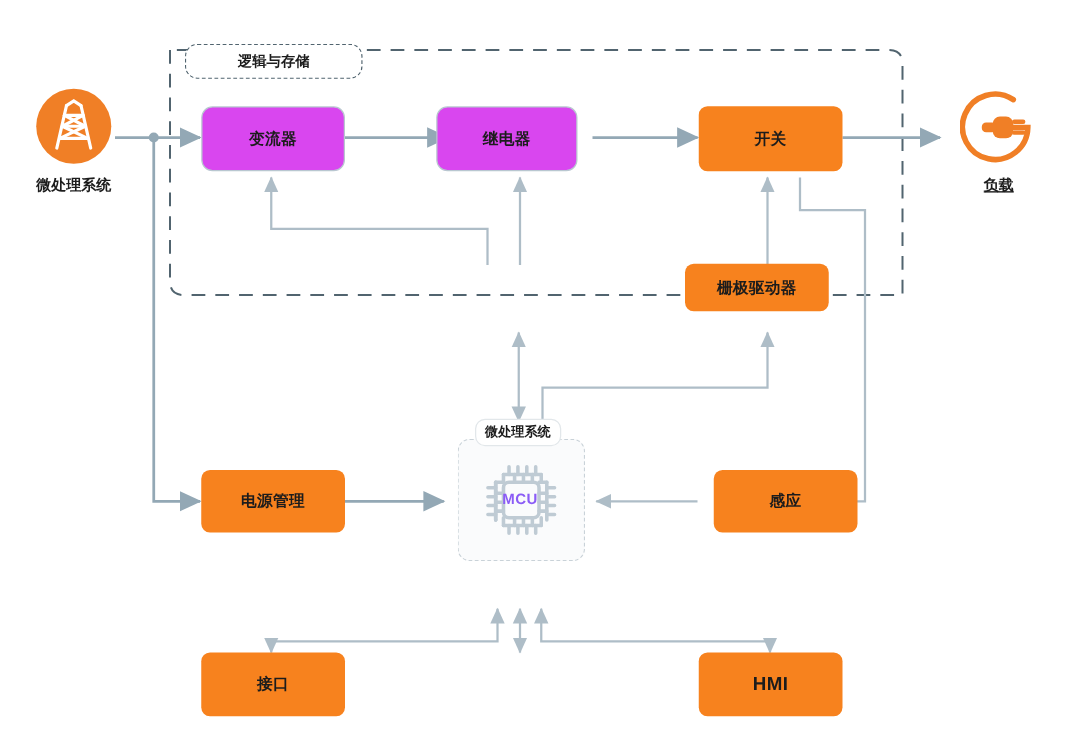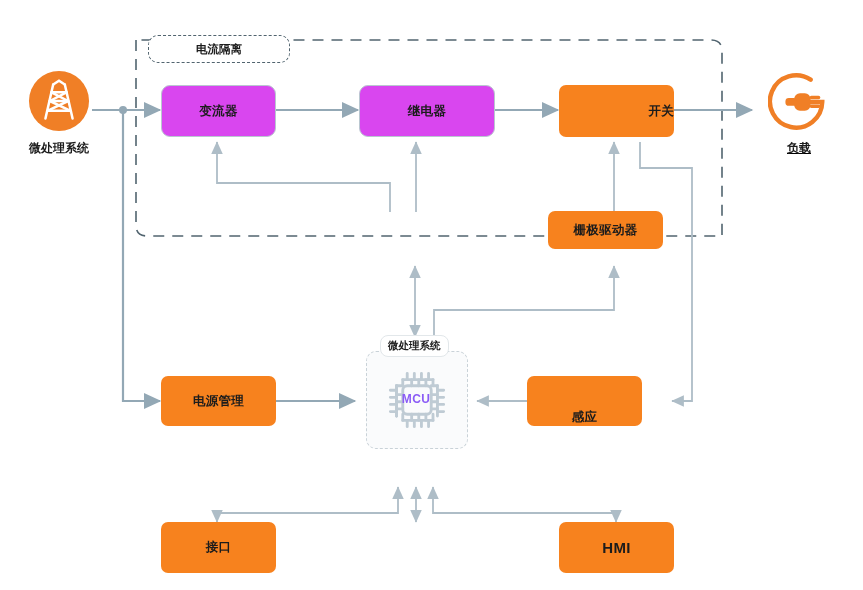--- a/index.html
+++ b/index.html
@@ -167,21 +167,21 @@
     <g>
       <path d="M416,487 L416,522" stroke="#aebdc7" stroke-width="1.8" fill="none" marker-start="url(#ah-st)" marker-end="url(#ah-s)"></path>
     </g>
 
     <g>
       <path d="M433,487 L433,513 L616,513 L616,522" stroke="#aebdc7" stroke-width="1.8" fill="none" marker-start="url(#ah-st)" marker-end="url(#ah-s)"></path>
     </g>
   </svg>
 
   <div class="iso-pill" style="left:148px;top:35px;width:120px;height:26px;">
-    <span>电流隔离</span>
+    <span>逻辑与存储</span>
   </div>
 
   <div class="endpoint" style="left:28px;top:70px;">
     <div class="glyph">
       <svg viewBox="0 0 64 64" width="62" height="62">
         <circle cx="32" cy="32" r="31" fill="#F07F26"></circle>
         <g stroke="#ffffff" stroke-width="2.6" fill="none" stroke-linecap="round">
           <path d="M26,15 L18,50"></path>
           <path d="M38,15 L46,50"></path>
           <path d="M26,15 L32,11 L38,15"></path>
@@ -208,38 +208,38 @@
         <rect x="43" y="35.5" width="11" height="3.6" rx="1.8" fill="#F07F26"></rect>
       </svg>
     </div>
     <div class="cap">负载</div>
   </div>
 
   <div class="node white" style="left:161px;top:85px;width:115px;height:52px;">
     <span>变流器</span>
   </div>
 
-  <div class="node white" style="left:359px;top:85px;width:136px;height:52px;">
+  <div class="node white" style="left:349px;top:85px;width:113px;height:52px;">
     <span>继电器</span>
   </div>
 
-  <div class="node orange" style="left:559px;top:85px;width:115px;height:52px;justify-content:flex-end;">
+  <div class="node orange" style="left:559px;top:85px;width:115px;height:52px;">
     <span>开关</span>
   </div>
 
 
   <div class="node orange" style="left:548px;top:211px;width:115px;height:38px;justify-content:center;">
     <span>栅极驱动器</span>
   </div>
 
   <div class="node orange" style="left:161px;top:376px;width:115px;height:50px;">
     <span>电源管理</span>
   </div>
 
-  <div class="node orange" style="left:527px;top:376px;width:115px;height:50px;align-items:flex-end;">
+  <div class="node orange" style="left:571px;top:376px;width:115px;height:50px;">
     <span>感应</span>
   </div>
 
   <div class="mcu-wrap" style="left:366px;top:335px;width:100px;height:112px;">
     <div class="mcu-box">
       <svg viewBox="0 0 72 72" width="64" height="64">
         <g fill="none" stroke="#bfcbd4" stroke-width="3.2" stroke-linecap="round" stroke-linejoin="round">
           <rect x="20" y="20" width="32" height="32" rx="5"></rect>
           <path d="M13,25 h-7 M13,33 h-7 M13,41 h-7 M13,49 h-7"></path>
           <path d="M59,25 h7 M59,33 h7 M59,41 h7 M59,49 h7"></path>

